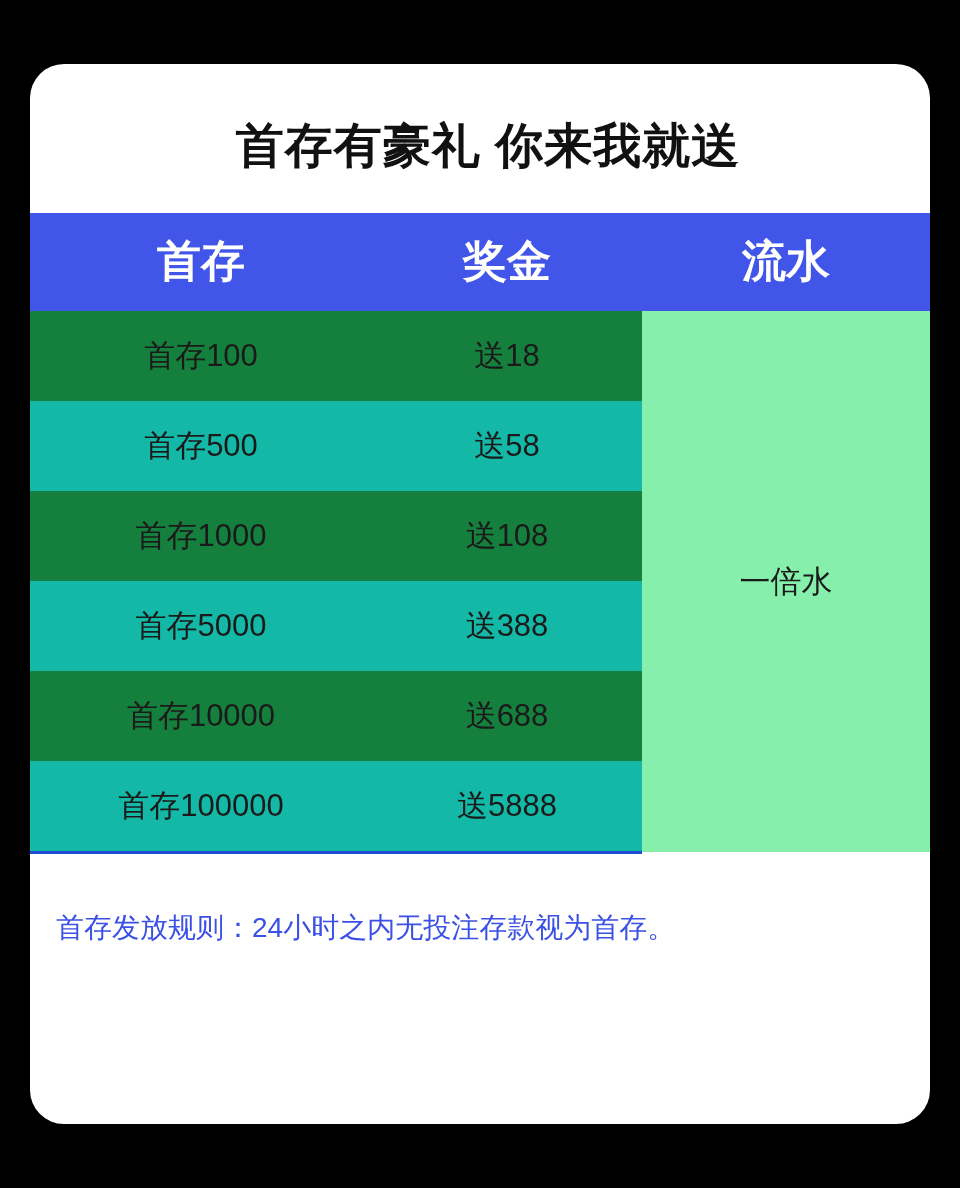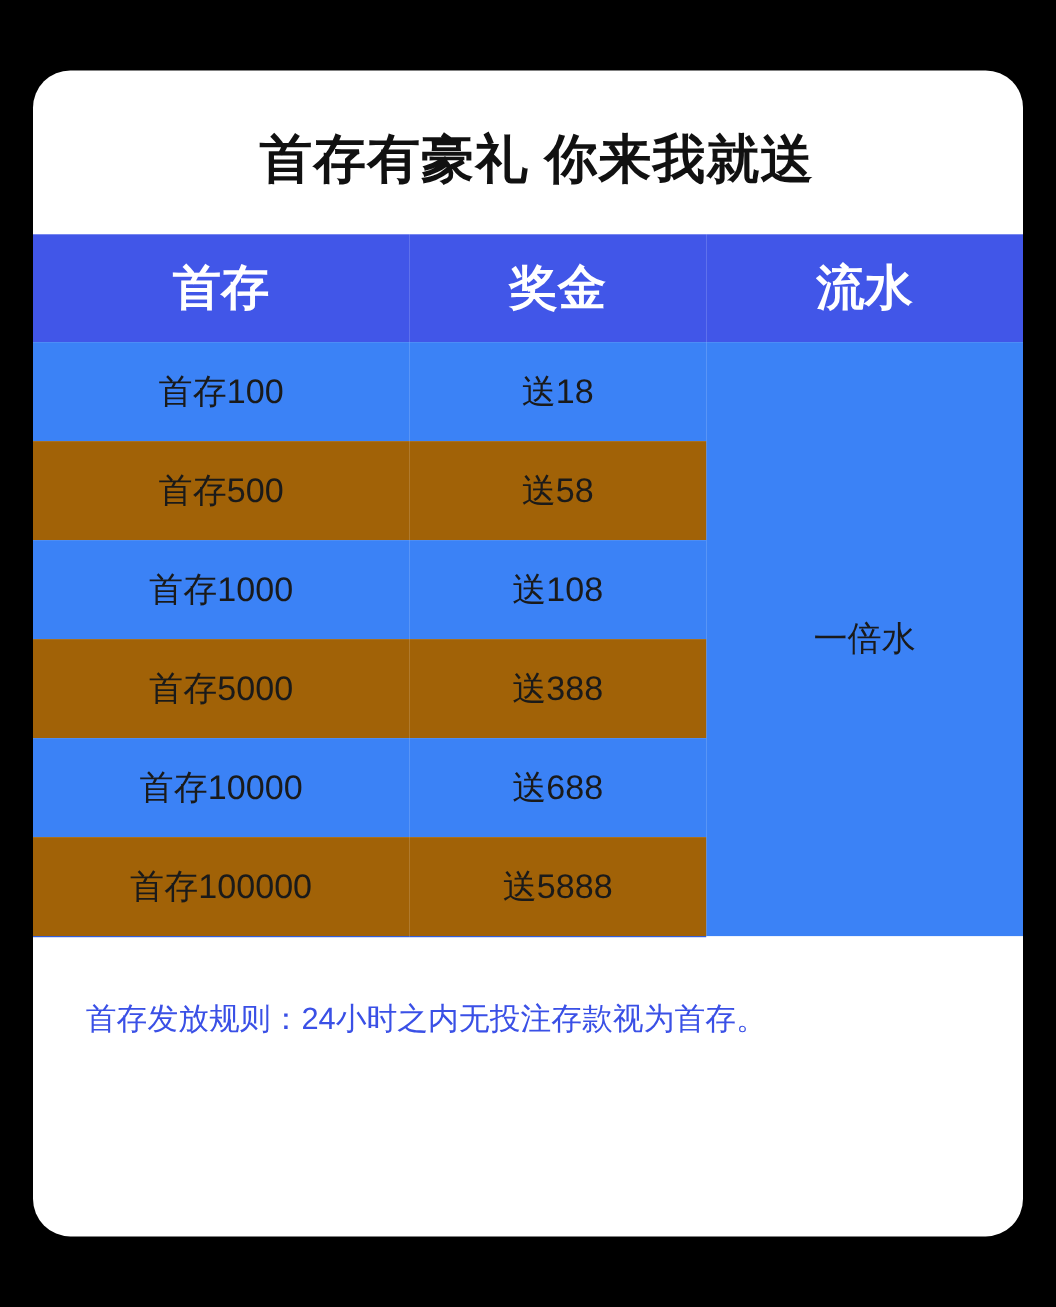--- a/index.html
+++ b/index.html
@@ -63,39 +63,39 @@
   .table tbody td {
     font-size: 31px;
     color: #1a1a1a;
     height: 88px;
     text-align: center;
     vertical-align: middle;
     font-weight: 400;
     border: none;
   }
   .table tbody tr.alt td.data-cell {
-    background: #a16207;
+    background: #14b8a6;
   }
   .table tbody tr td.data-cell {
-    background: #3b82f6;
+    background: #15803d;
   }
   td.flow-cell {
-    background: #3b82f6;
+    background: #86efac;
     border-left: 1px solid #dfe3f5;
     font-size: 31px;
     color: #1a1a1a;
   }
   .table tbody tr:last-child td.data-cell {
-    border-bottom: 1px solid #1d4ed8;
+    border-bottom: 3px solid #1d4ed8;
   }
   .table tbody tr:last-child td.flow-cell {
     border-bottom: 1px solid #dfe3f5;
   }
   .notes {
-    padding: 52px 46px 0 48px;
+    padding: 52px 46px 0 26px;
     color: #3a50e6;
     font-size: 28px;
     line-height: 1.55;
   }
   .note-line {
     margin-bottom: 6px;
   }
 </style>
 </head>
 <body>

